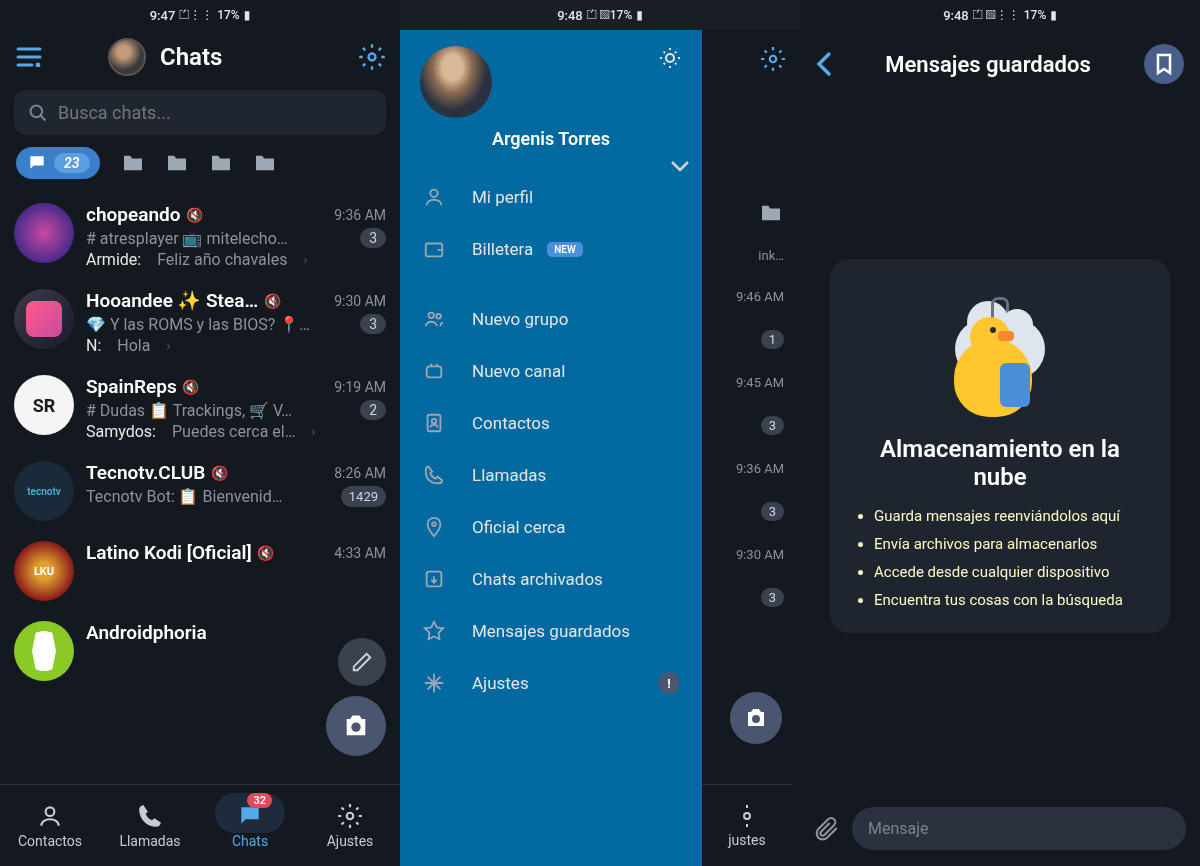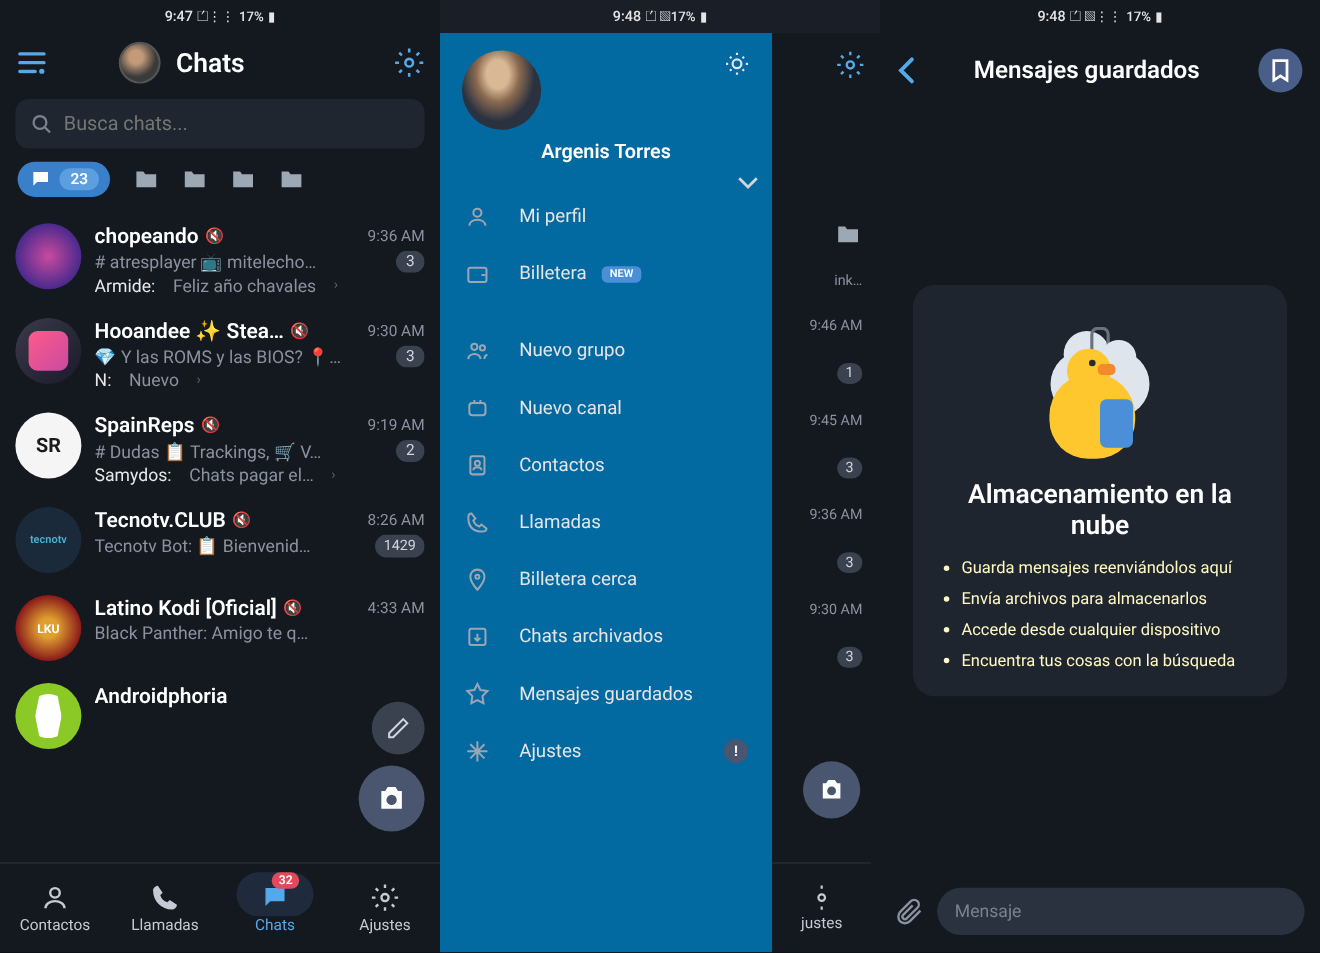--- a/index.html
+++ b/index.html
@@ -11,21 +11,21 @@
 
 
 .header1 { display:flex; align-items:center; padding:8px 14px 10px; gap:14px; }
 .menu-icon { width:30px; height:30px; display:flex; align-items:center; justify-content:center; color:#54a9eb; }
 .avatar-sm { width:38px; height:38px; border-radius:50%; background:radial-gradient(circle at 40% 35%,#c49a7a 20%,#3a3a3a 60%); border:2px solid #555; margin-left:50px; }
 .title { font-size:24px; font-weight:600; }
 .gear { margin-left:auto; color:#54a9eb; width:28px; height:28px; }
 .search { margin:4px 14px 12px; background:#1f2630; border-radius:12px; padding:12px 14px; display:flex; align-items:center; gap:10px; color:#7a8290; }
 .search-input { background:transparent; border:none; color:#3b82f6; font-size:18px; outline:none; flex:1; }
 .filter-row { display:flex; gap:22px; padding:0 16px 14px; align-items:center; }
-.pill { background:#3a7fc9; border-radius:18px; padding:6px 10px; display:flex; align-items:center; gap:6px; color:#fff; }
+.pill { background:#3a7fc9; border-radius:18px; padding:6px 10px; display:flex; align-items:center; gap:6px; color:#fff;font-style:italic; }
 .pill-badge { background:#5c9fe0; border-radius:12px; padding:2px 10px; font-size:14px; font-weight:600; }
 .folder-ic { width:22px; height:18px; color:#9da8b5; }
 .chat-list { flex:1; overflow:hidden;text-align:right; }
 .chat-item { padding:10px 14px; display:flex; gap:12px; }
 .chat-avatar { width:60px; height:60px; border-radius:50%; flex-shrink:0; }
 .av1 { background:radial-gradient(circle,#c94aa0 0%,#4a2a8c 70%,#1a1a3a 100%); }
 .av2 { background:linear-gradient(135deg,#3a3a4a,#1a1a2a); position:relative; }
 .av2::after{content:'';position:absolute;inset:12px;background:linear-gradient(135deg,#ff5a8a,#c94aa0);border-radius:8px;}
 .av3 { background:#f5f5f5; position:relative; }
 .av3::after{content:'SR';position:absolute;inset:0;display:flex;align-items:center;justify-content:center;color:#1a1a1a;font-weight:700;font-size:18px;}
@@ -188,40 +188,40 @@
             <span class="chat-name">Hooandee ✨ Stea…</span>
             <span class="mute">🔇</span>
             <span class="chat-time">9:30 AM</span>
           </div>
         <div class="chat-line">
             <span class="txt">💎 Y las ROMS y las BIOS? 📍…</span>
             <span class="badge-count">3</span>
           </div>
         <div class="chat-line">
             <span class="sender">N:</span> 
-            <span class="txt">Nuevo</span>
+            <span class="txt">Hola</span>
             <span class="chevron">›</span>
           </div>
       </div>
     </div>
     <div class="chat-item">
       <div class="chat-avatar av3"></div>
       <div class="chat-body">
         <div class="chat-top">
             <span class="chat-name">SpainReps</span>
             <span class="mute">🔇</span>
             <span class="chat-time">9:19 AM</span>
           </div>
         <div class="chat-line">
             <span class="txt"># Dudas 📋 Trackings, 🛒 V…</span>
             <span class="badge-count">2</span>
           </div>
         <div class="chat-line">
             <span class="sender">Samydos:</span> 
-            <span class="txt">Chats pagar el…</span>
+            <span class="txt">Puedes cerca el…</span>
             <span class="chevron">›</span>
           </div>
       </div>
     </div>
     <div class="chat-item">
       <div class="chat-avatar av4"></div>
       <div class="chat-body">
         <div class="chat-top">
             <span class="chat-name">Tecnotv.CLUB</span>
             <span class="mute">🔇</span>
@@ -233,23 +233,20 @@
           </div>
       </div>
     </div>
     <div class="chat-item">
       <div class="chat-avatar av5"></div>
       <div class="chat-body">
         <div class="chat-top">
             <span class="chat-name">Latino Kodi [Oficial]</span>
             <span class="mute">🔇</span>
             <span class="chat-time">4:33 AM</span>
-          </div>
-        <div class="chat-line">
-            <span class="txt">Black Panther: Amigo te q…</span>
           </div>
       </div>
     </div>
     <div class="chat-item">
       <div class="chat-avatar av6"></div>
       <div class="chat-body">
         <div class="chat-top">
             <span class="chat-name">Androidphoria</span>
           </div>
       </div>
@@ -384,21 +381,21 @@
             </div>
             <span>Llamadas</span>
           </div>
         <div class="drawer-item">
             <div class="d-ic">
               <svg width="22" height="22" viewBox="0 0 24 24" fill="none" stroke="currentColor" stroke-width="2">
                 <path d="M12 2c4 0 7 3 7 7 0 5-7 13-7 13S5 14 5 9c0-4 3-7 7-7z"></path>
                 <circle cx="12" cy="9" r="2"></circle>
               </svg>
             </div>
-            <span>Billetera cerca</span>
+            <span>Oficial cerca</span>
           </div>
         <div class="drawer-item">
             <div class="d-ic">
               <svg width="22" height="22" viewBox="0 0 24 24" fill="none" stroke="currentColor" stroke-width="2">
                 <rect x="4" y="4" width="16" height="16" rx="2"></rect>
                 <path d="M12 9v7m-3-3l3 3 3-3"></path>
               </svg>
             </div>
             <span>Chats archivados</span>
           </div>

